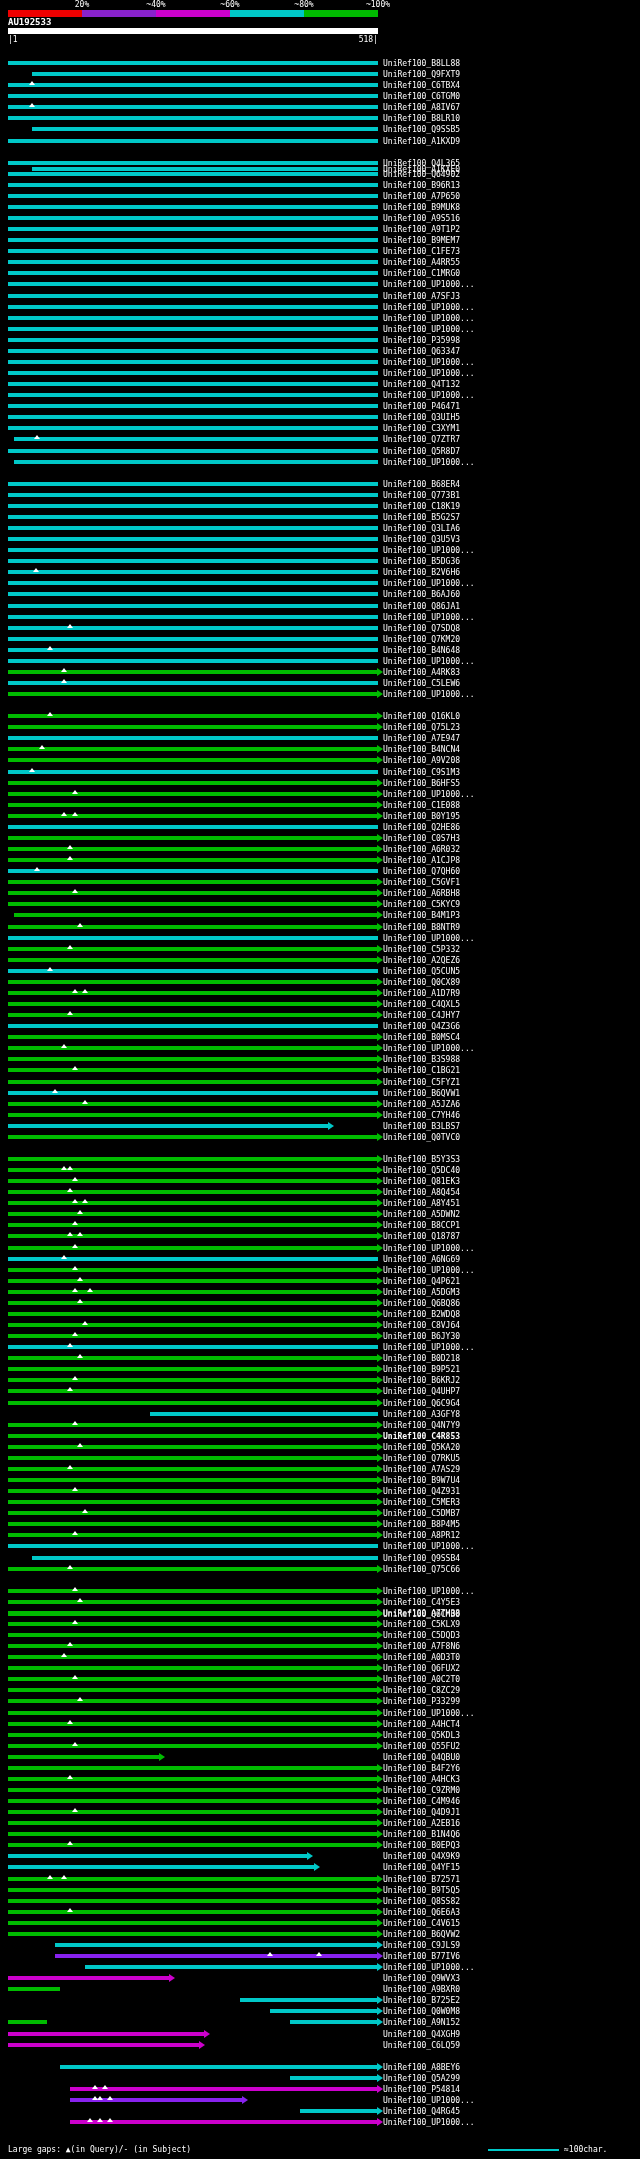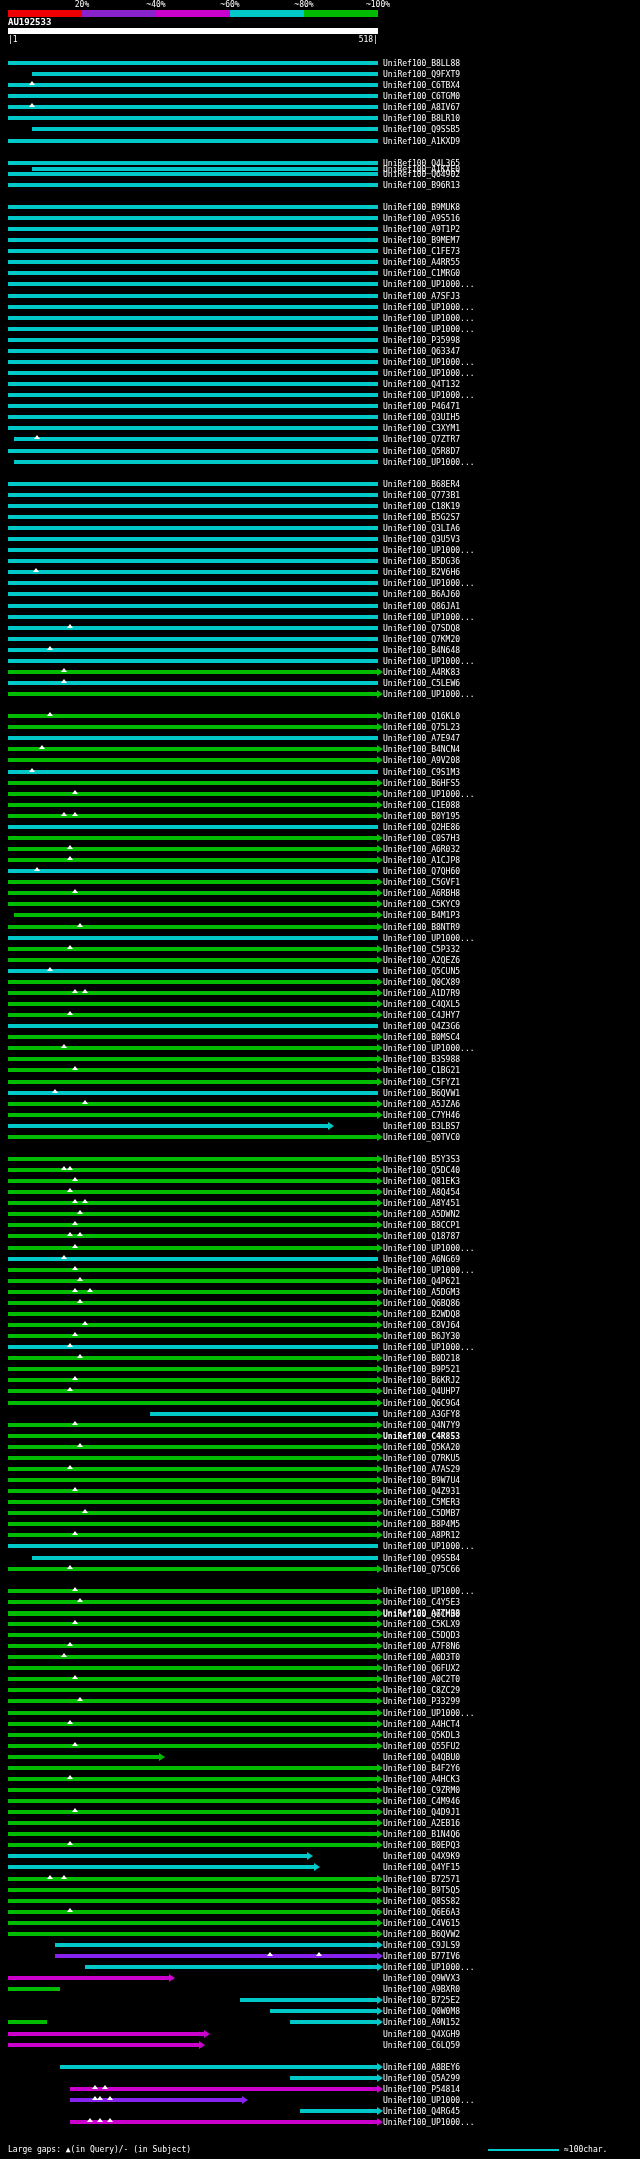--- a/index.html
+++ b/index.html
@@ -107,20 +107,24 @@
       <div class="hitlabel">UniRef100_Q4L365</div>
     </div>
     <div class="row" style="top: 121.77px;">
       <div class="bar" style="left: 8px; width: 370px; background: rgb(0, 200, 200);"></div>
       <div class="hitlabel">UniRef100_Q64902</div>
     </div>
     <div class="row" style="top: 132.84px;">
       <div class="bar" style="left: 8px; width: 370px; background: rgb(0, 200, 200);"></div>
       <div class="hitlabel">UniRef100_B96R13</div>
     </div>
+    <div class="row" style="top: 143.91px;">
+      <div class="bar" style="left: 8px; width: 370px; background: rgb(0, 200, 200);"></div>
+      <div class="hitlabel">UniRef100_A7P650</div>
+    </div>
     <div class="row" style="top: 154.98px;">
       <div class="bar" style="left: 8px; width: 370px; background: rgb(0, 200, 200);"></div>
       <div class="hitlabel">UniRef100_B9MUK8</div>
     </div>
     <div class="row" style="top: 166.05px;">
       <div class="bar" style="left: 8px; width: 370px; background: rgb(0, 200, 200);"></div>
       <div class="hitlabel">UniRef100_A9S516</div>
     </div>
     <div class="row" style="top: 177.12px;">
       <div class="bar" style="left: 8px; width: 370px; background: rgb(0, 200, 200);"></div>

